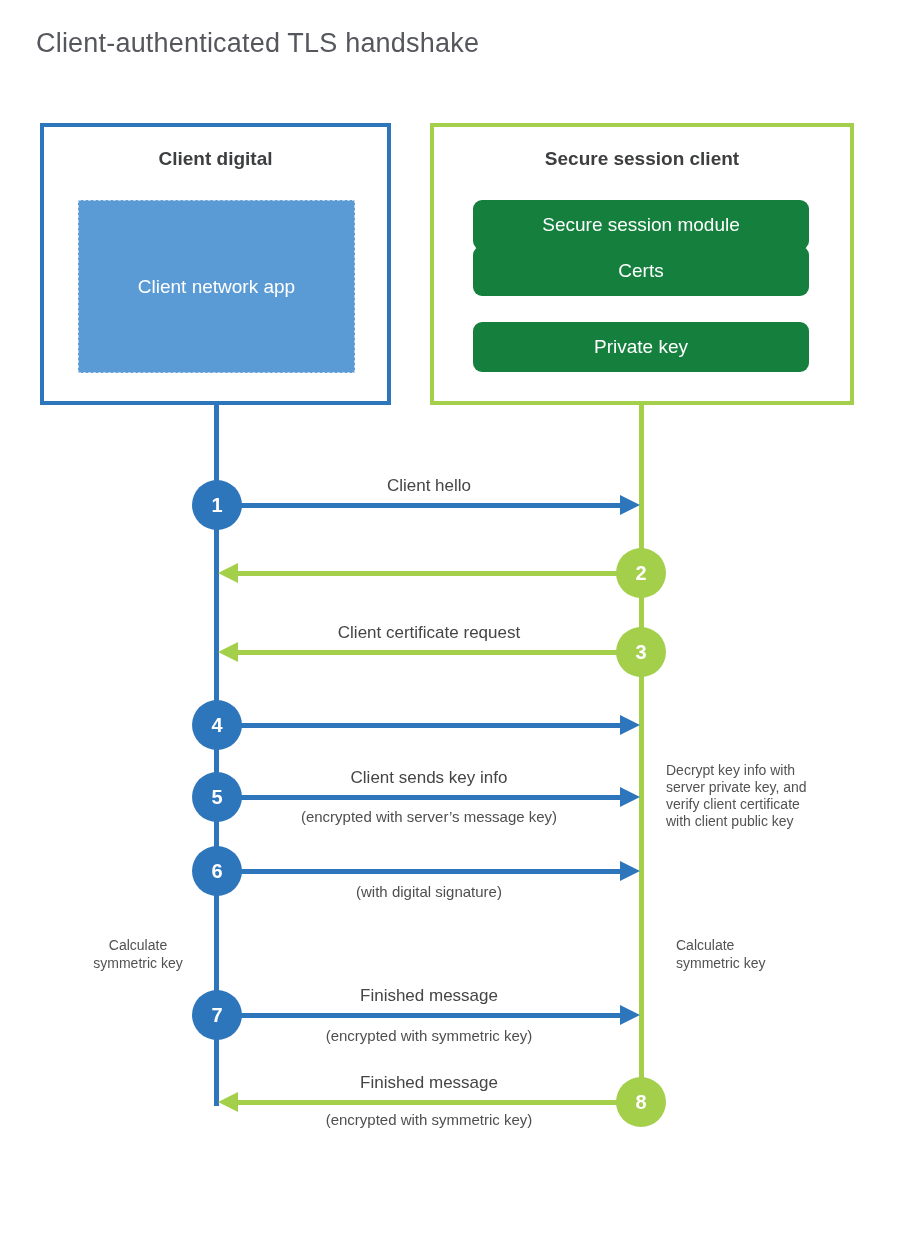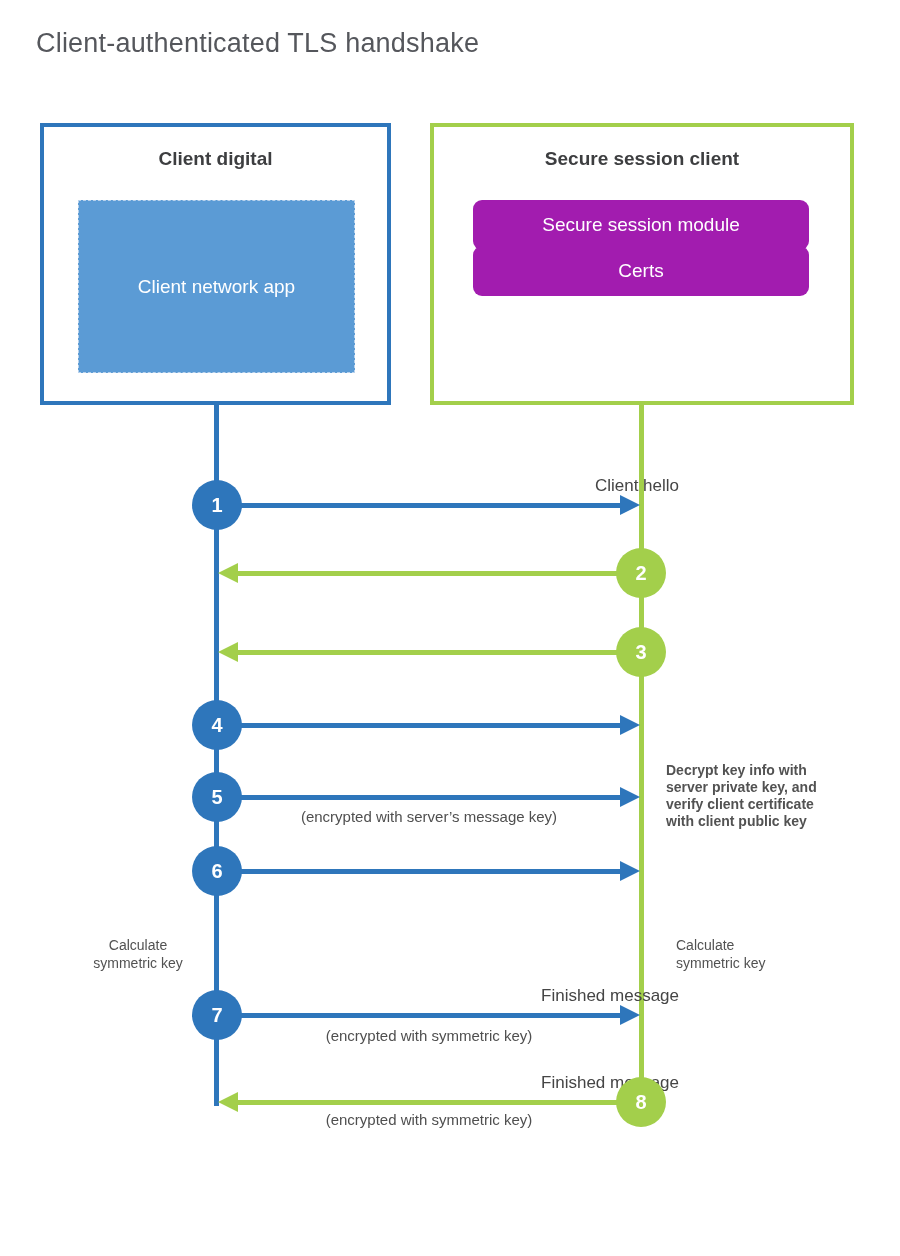--- a/index.html
+++ b/index.html
@@ -11,21 +11,21 @@
   
   .actor-box{position:absolute;top:123px;height:282px;background:#fff;box-sizing:border-box;}
   .client-box{left:40px;width:351px;border:4px solid #2e76bb;}
   .server-box{left:430px;width:424px;border:4px solid #a3cf4b;}
   .actor-title{margin-top:21px;text-align:center;font-size:19px;font-weight:700;color:#3d3e40;}
 
   .app-box{position:absolute;left:78px;top:200px;width:277px;height:173px;background:#5b9bd5;
            border:1px dashed #b9d2ec;box-sizing:border-box;display:flex;align-items:center;justify-content:center;}
   .app-box .txt{width:180px;text-align:center;color:#ffffff;font-size:19px;line-height:27px;}
 
-  .module-bar{position:absolute;left:473px;width:336px;height:50px;background:#a21caf;
+  .module-bar{position:absolute;left:473px;width:336px;height:50px;background:#15803d;
               display:flex;align-items:center;justify-content:center;color:#ffffff;font-size:19px;border-radius:9px;}
 
   
   .lifeline{position:absolute;width:5px;}
   .lifeline.blue{background:#2e76bb;left:214px;top:405px;height:701px;}
   .lifeline.green{background:#a3cf4b;left:639px;top:405px;height:700px;}
 
   
   .hline{position:absolute;height:5px;}
   .hline.blue{background:#2e76bb;}
@@ -34,25 +34,25 @@
   .ah.r.blue{border-left:20px solid #2e76bb;}
   .ah.l.green{border-right:20px solid #a3cf4b;}
 
   
   .circ{position:absolute;width:50px;height:50px;border-radius:50%;display:flex;align-items:center;justify-content:center;
         color:#fff;font-size:20px;font-weight:700;z-index:3;}
   .circ.blue{background:#2e76bb;left:192px;}
   .circ.green{background:#a3cf4b;left:616px;}
 
   
-  .lbl{position:absolute;left:179px;width:500px;text-align:right;font-size:17px;color:#454545;line-height:22px;}
+  .lbl{position:absolute;left:179px;width:500px;text-align:center;font-size:17px;color:#454545;line-height:22px;}
   .sub{position:absolute;left:179px;width:500px;text-align:center;font-size:15px;color:#4f4f4f;line-height:20px;}
 
   
-  .note{position:absolute;font-size:14px;color:#525252;line-height:17px;font-weight:bold;}
+  .note{position:absolute;font-size:14px;color:#525252;line-height:17px;}
   .note span{display:block;}
   .calc-left{left:84px;top:936px;width:108px;text-align:center;font-size:14px;color:#525252;line-height:18px;position:absolute;}
   .calc-right{left:676px;top:936px;width:110px;text-align:left;font-size:14px;color:#525252;line-height:18px;position:absolute;}
 </style>
 </head>
 <body>
 
 <div class="stage">
 
   <div class="page-title">Client-authenticated TLS handshake</div>
@@ -66,61 +66,67 @@
 
   <div class="actor-box server-box">
     <div class="actor-title">Secure session client</div>
   </div>
   <div class="module-bar" style="top:200px">
     <span>Secure session module</span>
   </div>
   <div class="module-bar" style="top:246px">
     <span>Certs</span>
   </div>
+  <div class="module-bar" style="top:322px">
+    <span>Private key</span>
+  </div>
 
   <div class="lifeline blue"></div>
   <div class="lifeline green"></div>
 
   <div class="lbl" style="top:475px">Client hello</div>
   <div class="hline blue" style="left:240px;top:503px;width:380px"></div>
   <div class="ah r blue" style="left:620px;top:495px"></div>
   <div class="circ blue" style="top:480px">
       <span>1</span>
     </div>
 
   <div class="hline green" style="left:237px;top:571px;width:381px"></div>
   <div class="ah l green" style="left:218px;top:563px"></div>
   <div class="circ green" style="top:548px">
       <span>2</span>
     </div>
 
+  <div class="lbl" style="top:622px">Client certificate request</div>
   <div class="hline green" style="left:237px;top:650px;width:381px"></div>
   <div class="ah l green" style="left:218px;top:642px"></div>
   <div class="circ green" style="top:627px">
       <span>3</span>
     </div>
 
   <div class="hline blue" style="left:240px;top:723px;width:380px"></div>
   <div class="ah r blue" style="left:620px;top:715px"></div>
   <div class="circ blue" style="top:700px">
       <span>4</span>
     </div>
 
+  <div class="lbl" style="top:767px">Client sends key info</div>
   <div class="hline blue" style="left:240px;top:795px;width:380px"></div>
   <div class="ah r blue" style="left:620px;top:787px"></div>
   <div class="circ blue" style="top:772px">
       <span>5</span>
     </div>
   <div class="sub" style="top:807px">(encrypted with server’s message key)</div>
 
   <div class="hline blue" style="left:240px;top:869px;width:380px"></div>
   <div class="ah r blue" style="left:620px;top:861px"></div>
   <div class="circ blue" style="top:846px">
       <span>6</span>
     </div>
+  <div class="sub" style="top:882px">(with digital signature)</div>
 
   <div class="lbl" style="top:985px">Finished message</div>
   <div class="hline blue" style="left:240px;top:1013px;width:380px"></div>
   <div class="ah r blue" style="left:620px;top:1005px"></div>
   <div class="circ blue" style="top:990px">
       <span>7</span>
     </div>
   <div class="sub" style="top:1026px">(encrypted with symmetric key)</div>
 
   <div class="lbl" style="top:1072px">Finished message</div>

